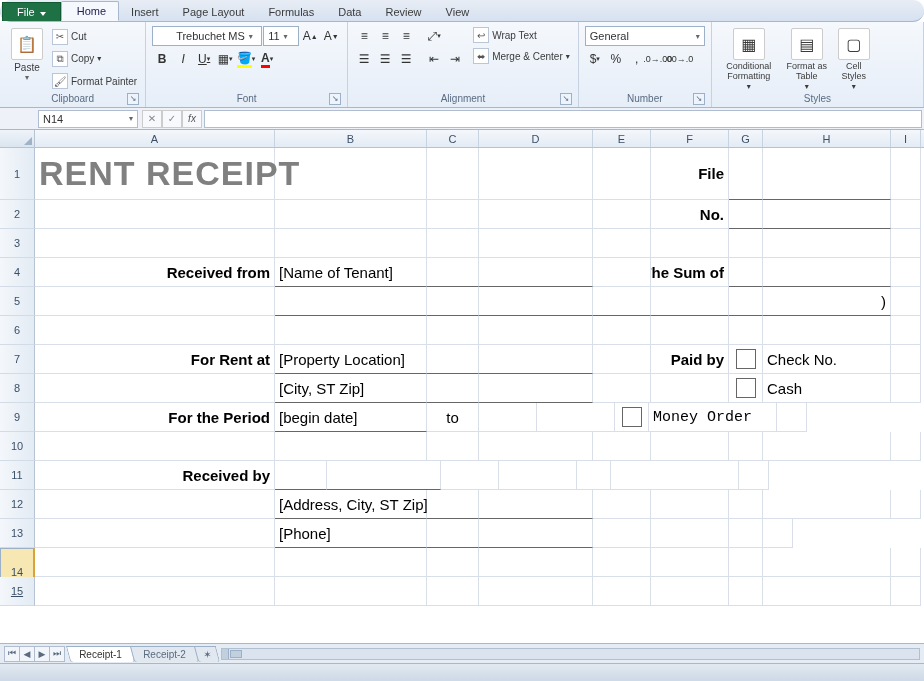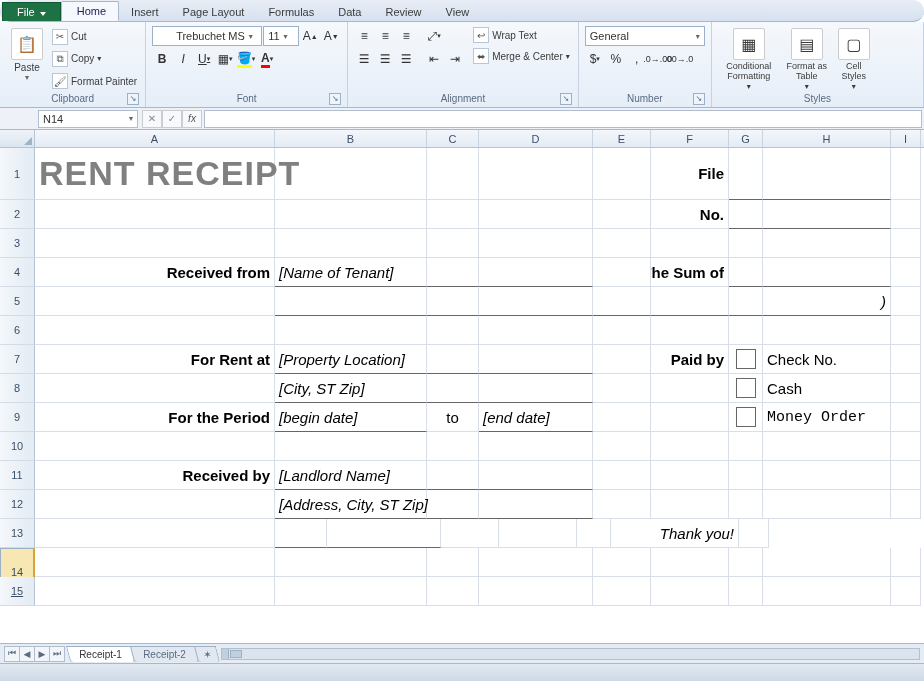--- a/index.html
+++ b/index.html
@@ -44,21 +44,21 @@
 .corner::after{content:''; position:absolute; right:2px; bottom:2px; border-left:8px solid transparent; border-bottom:8px solid #9fb2c7;}
 .ch { border-right:1px solid #c8d3e0; text-align:center; font-size:11px; color:#3b5068; line-height:18px;}
 .rowhdr { width:35px; background:linear-gradient(90deg,#f4f7fb,#e3ebf4); border-right:1px solid #b6c3d3; text-align:center; font-size:11px; color:#3b5068; border-bottom:1px solid #d2dbe6; display:flex; align-items:center; justify-content:center;}
 .rowhdr.sel { background:#f7e7b3; border-right:2px solid #d8a33a;}
 .grid-body{ display:flex; flex-direction:column;}
 .grow { display:flex; }
 .cell { border-right:1px solid #d8dfe8; border-bottom:1px solid #d8dfe8; padding:0 4px; display:flex; align-items:center; font-family:"Trebuchet MS",sans-serif; font-size:15px; color:#000; overflow:hidden; white-space:nowrap;}
 .r1 { height:52px;} .rn{ height:29px;}
 .title { font-size:34px; font-weight:bold; color:#808080; letter-spacing:1px;}
 .lbl-r { justify-content:flex-end; font-weight:bold;}
-.ul { border-bottom:1px solid #666 !important;font-style:italic;}
+.ul { border-bottom:1px solid #666 !important;}
 .paren { justify-content:flex-end;}
 .chk { width:20px; height:20px; border:1px solid #666; }
 .ital { font-style:italic;}
 
 
 .sheettabs { position:absolute; bottom:18px; left:0; right:0; height:20px; background:#e6ecf3; border-top:1px solid #a8b8cc; display:flex; align-items:center;}
 .navbtns { display:flex; margin:0 4px;}
 .navbtns .nb{ width:16px; height:16px; border:1px solid #b0bdd0; background:#f2f6fa; margin-right:-1px; display:flex; align-items:center; justify-content:center; font-size:9px; color:#5a6b82;}
 .stab { padding:2px 10px; background:#fff; border:1px solid #9cb0c8; border-bottom:none; font-size:10px; margin-right:-1px; border-radius:0 0 3px 3px; transform:skewX(15deg);}
 .stab span{ display:inline-block; transform:skewX(-15deg);}
@@ -357,21 +357,20 @@
         </div>
       <div class="cell colH">Cash</div>
       <div class="cell colI"></div>
     </div>
 
     <div class="grow rn">
       <div class="rowhdr" style="height:29px;">9</div>
       <div class="cell colA lbl-r">For the Period</div>
       <div class="cell colB ul">[begin date]</div>
       <div class="cell colC" style="justify-content:center;">to</div>
-      <div class="cell colD ul">[end date]</div>
       <div class="cell colE"></div>
         <div class="cell colF"></div>
       <div class="cell colG" style="justify-content:center;">
           <div class="chk"></div>
         </div>
       <div class="cell colH" style="overflow:visible;font-family:Liberation Mono, monospace;">Money Order</div>
       <div class="cell colI"></div>
     </div>
 
     <div class="grow rn">
@@ -383,21 +382,20 @@
         <div class="cell colE"></div>
         <div class="cell colF"></div>
         <div class="cell colG"></div>
         <div class="cell colH"></div>
         <div class="cell colI"></div>
       </div>
 
     <div class="grow rn">
       <div class="rowhdr" style="height:29px;">11</div>
       <div class="cell colA lbl-r">Received by</div>
-      <div class="cell colB ul" style="overflow:visible;">[Landlord Name]</div>
       <div class="cell colC ul"></div>
         <div class="cell colD ul"></div>
       <div class="cell colE"></div>
         <div class="cell colF"></div>
         <div class="cell colG"></div>
         <div class="cell colH"></div>
         <div class="cell colI"></div>
     </div>
 
     <div class="grow rn">
@@ -409,26 +407,26 @@
       <div class="cell colE"></div>
         <div class="cell colF"></div>
         <div class="cell colG"></div>
         <div class="cell colH"></div>
         <div class="cell colI"></div>
     </div>
 
     <div class="grow rn">
       <div class="rowhdr" style="height:29px;">13</div>
       <div class="cell colA"></div>
-      <div class="cell colC ul"></div>
-        <div class="cell colD ul"></div>
-      <div class="cell colE"></div>
-        <div class="cell colF"></div>
-        <div class="cell colG"></div>
-      <div class="cell colH ital" style="justify-content:flex-end;">Thank you!</div>
+      <div class="cell colB ul">[Phone]</div>
+      <div class="cell colC ul"></div>
+        <div class="cell colD ul"></div>
+      <div class="cell colE"></div>
+        <div class="cell colF"></div>
+        <div class="cell colG"></div>
       <div class="cell colI"></div>
     </div>
 
     <div class="grow rn">
       <div class="rowhdr sel" style="height:47px;">14</div>
       <div class="cell colA"></div>
         <div class="cell colB"></div>
         <div class="cell colC"></div>
         <div class="cell colD"></div>
         <div class="cell colE"></div>

